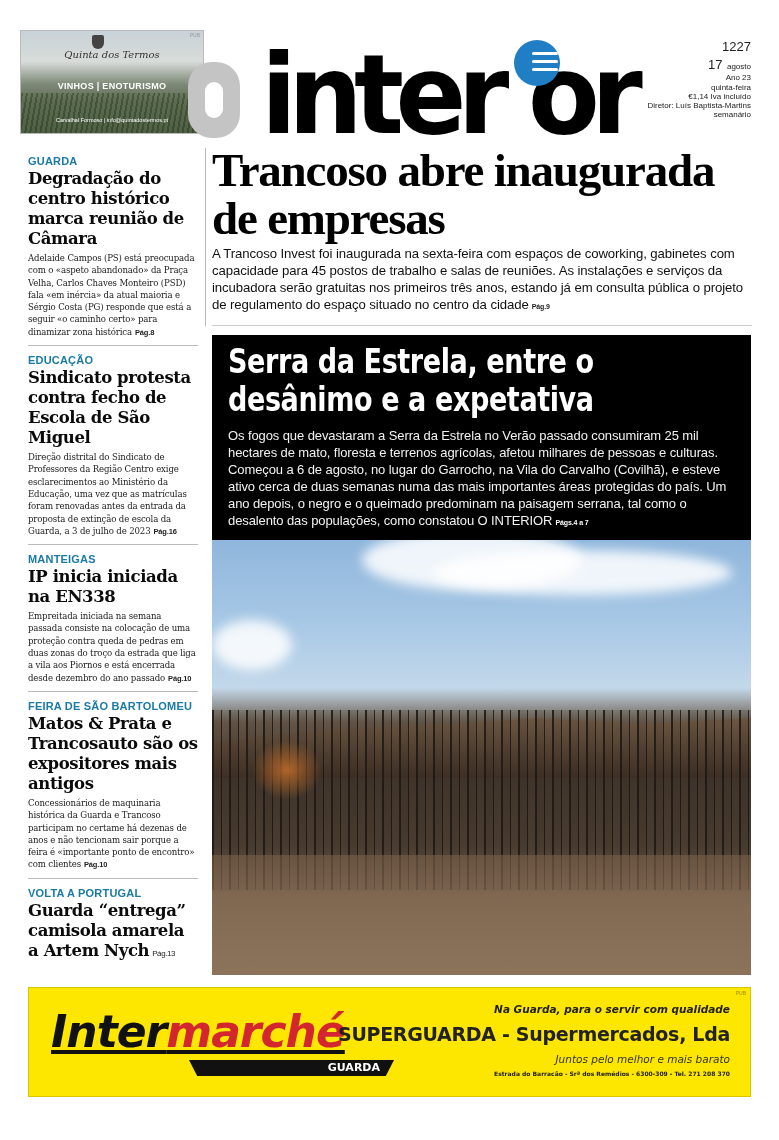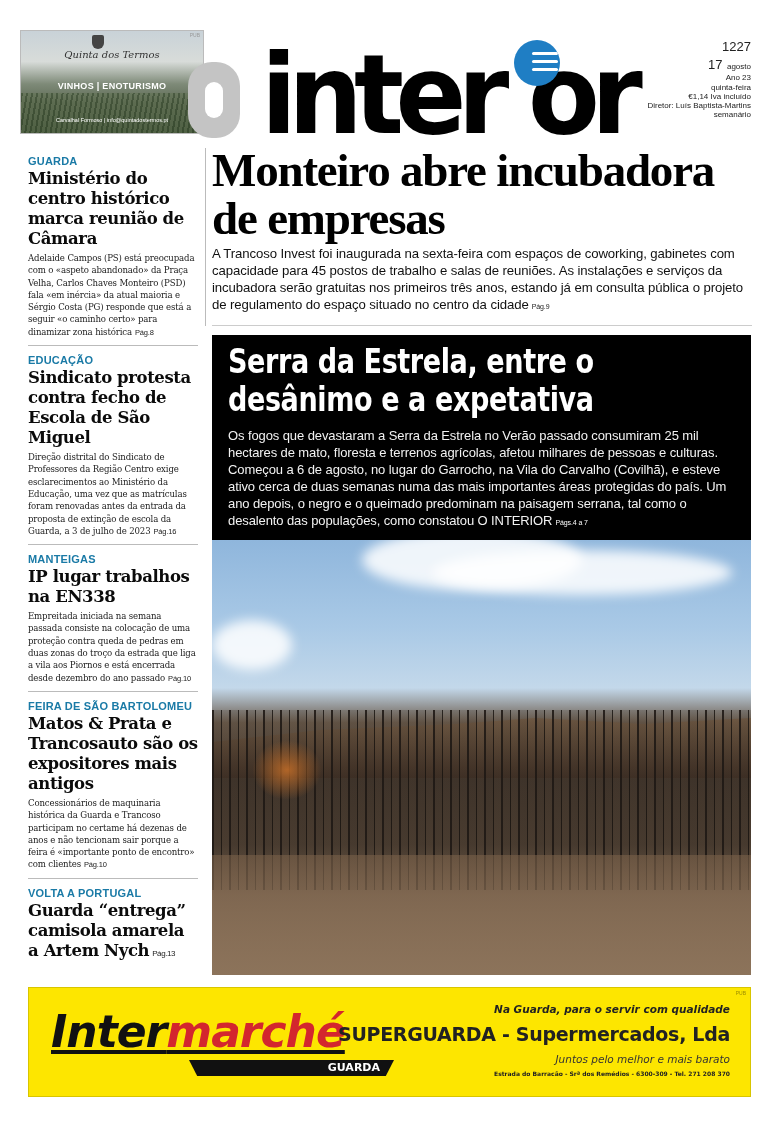--- a/index.html
+++ b/index.html
@@ -44,21 +44,21 @@
   
   .left-col { position: absolute; left: 28px; top: 155px; width: 170px; }
   .story { border-bottom: 1px solid #bbb; padding-bottom: 6px; margin-bottom: 8px; }
   .story:last-child { border-bottom: none; }
   .kicker { font-family: "Liberation Sans", sans-serif; font-weight: bold; font-size: 11px;
     color: #1a7aa6; letter-spacing: 0.2px; margin-bottom: 2px; }
   .story h2 { font-family: "DejaVu Serif", serif; font-weight: bold; font-size: 16.5px;
     line-height: 20px; color: #0b0b0b; letter-spacing: -0.4px; }
   .story p { font-family: "DejaVu Serif", serif; font-size: 8.6px; line-height: 12.3px;
     color: #222; margin-top: 3px; letter-spacing: -0.15px; }
-  .pg { font-family: "Liberation Sans", sans-serif; font-weight: normal; font-size: 7.5px; color: #222; margin-left: 3px; }
+  .pg { font-family: "Liberation Sans", sans-serif; font-weight: bold; font-size: 7.5px; color: #222; margin-left: 3px; }
   .story h2 .pg { font-size: 8px; font-weight: normal; text-align: center; }
 
   
   .col-divider { position: absolute; left: 205px; top: 148px; width: 1px; height: 178px; background: #bbb; }
 
   
   .lead { position: absolute; left: 212px; top: 146px; width: 540px; }
   .lead h1 { font-family: "Liberation Serif", serif; font-weight: bold; font-size: 47px;
     line-height: 48px; letter-spacing: -1.2px; color: #000; }
   .lead p { font-family: "Liberation Sans", sans-serif; font-size: 13.2px; line-height: 17px;
@@ -138,48 +138,48 @@
   <div class="small">Ano 23</div>
   <div class="small">quinta-feira</div>
   <div class="small">€1,14 Iva incluído</div>
   <div class="small">Diretor: Luís Baptista-Martins</div>
   <div class="small">semanário</div>
 </div>
 
 <div class="left-col">
   <div class="story">
     <div class="kicker">GUARDA</div>
-    <h2>Ministério do centro histórico marca reunião de Câmara</h2>
+    <h2>Degradação do centro histórico marca reunião de Câmara</h2>
     <p><span>Adelaide Campos (PS) está preocupada com o «aspeto abandonado» da Praça Velha, Carlos Chaves Monteiro (PSD) fala «em inércia» da atual maioria e Sérgio Costa (PG) responde que está a seguir «o caminho certo» para dinamizar zona histórica</span><span class="pg">Pág.8</span></p>
   </div>
   <div class="story">
     <div class="kicker">EDUCAÇÃO</div>
     <h2>Sindicato protesta contra fecho de Escola de São Miguel</h2>
     <p><span>Direção distrital do Sindicato de Professores da Região Centro exige esclarecimentos ao Ministério da Educação, uma vez que as matrículas foram renovadas antes da entrada da proposta de extinção de escola da Guarda, a 3 de julho de 2023</span><span class="pg">Pág.16</span></p>
   </div>
   <div class="story">
     <div class="kicker">MANTEIGAS</div>
-    <h2>IP lugar trabalhos na EN338</h2>
+    <h2>IP inicia iniciada na EN338</h2>
     <p><span>Empreitada iniciada na semana passada consiste na colocação de uma proteção contra queda de pedras em duas zonas do troço da estrada que liga a vila aos Piornos e está encerrada desde dezembro do ano passado</span><span class="pg">Pág.10</span></p>
   </div>
   <div class="story">
     <div class="kicker">FEIRA DE SÃO BARTOLOMEU</div>
     <h2>Matos &amp; Prata e Trancosauto são os expositores mais antigos</h2>
     <p><span>Concessionários de maquinaria histórica da Guarda e Trancoso participam no certame há dezenas de anos e não tencionam sair porque a feira é «importante ponto de encontro» com clientes</span><span class="pg">Pág.10</span></p>
   </div>
   <div class="story">
     <div class="kicker">VOLTA A PORTUGAL</div>
     <h2><span>Guarda “entrega” camisola amarela a Artem Nych</span><span class="pg">Pág.13</span></h2>
   </div>
 </div>
 
 <div class="col-divider"></div>
 
 <div class="lead">
-  <h1>Monteiro abre incubadora de empresas</h1>
+  <h1>Trancoso abre inaugurada de empresas</h1>
   <p><span>A Trancoso Invest foi inaugurada na sexta-feira com espaços de coworking, gabinetes com capacidade para 45 postos de trabalho e salas de reuniões. As instalações e serviços da incubadora serão gratuitas nos primeiros três anos, estando já em consulta pública o projeto de regulamento do espaço situado no centro da cidade</span><span class="pg">Pág.9</span></p>
 </div>
 <div class="lead-rule"></div>
 
 <div class="feature">
   <h1>Serra da Estrela, entre o desânimo e a expetativa</h1>
   <p><span>Os fogos que devastaram a Serra da Estrela no Verão passado consumiram 25 mil hectares de mato, floresta e terrenos agrícolas, afetou milhares de pessoas e culturas. Começou a 6 de agosto, no lugar do Garrocho, na Vila do Carvalho (Covilhã), e esteve ativo cerca de duas semanas numa das mais importantes áreas protegidas do país. Um ano depois, o negro e o queimado predominam na paisagem serrana, tal como o desalento das populações, como constatou O INTERIOR</span><span class="pg">Págs.4 a 7</span></p>
 </div>
 
 <div class="photo">

